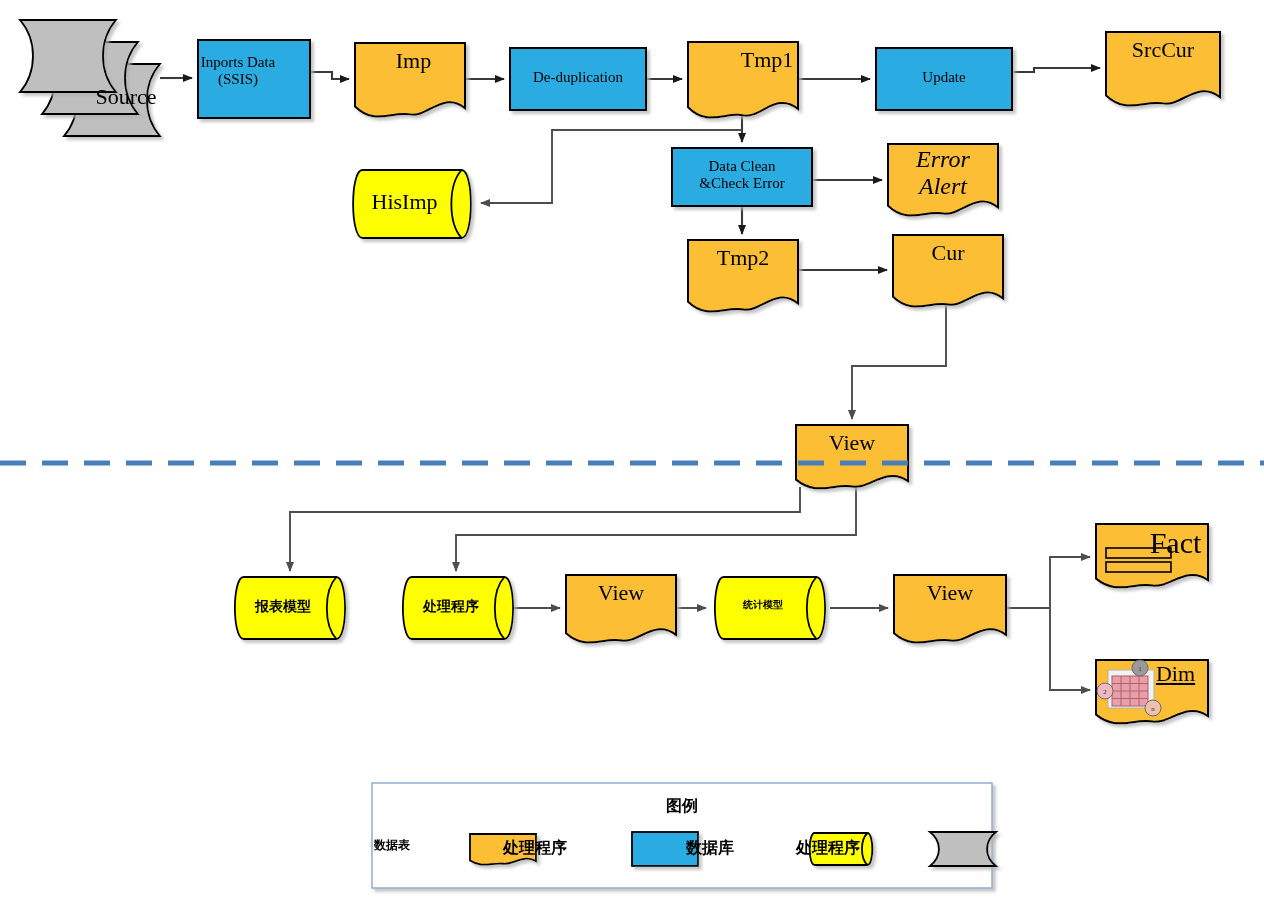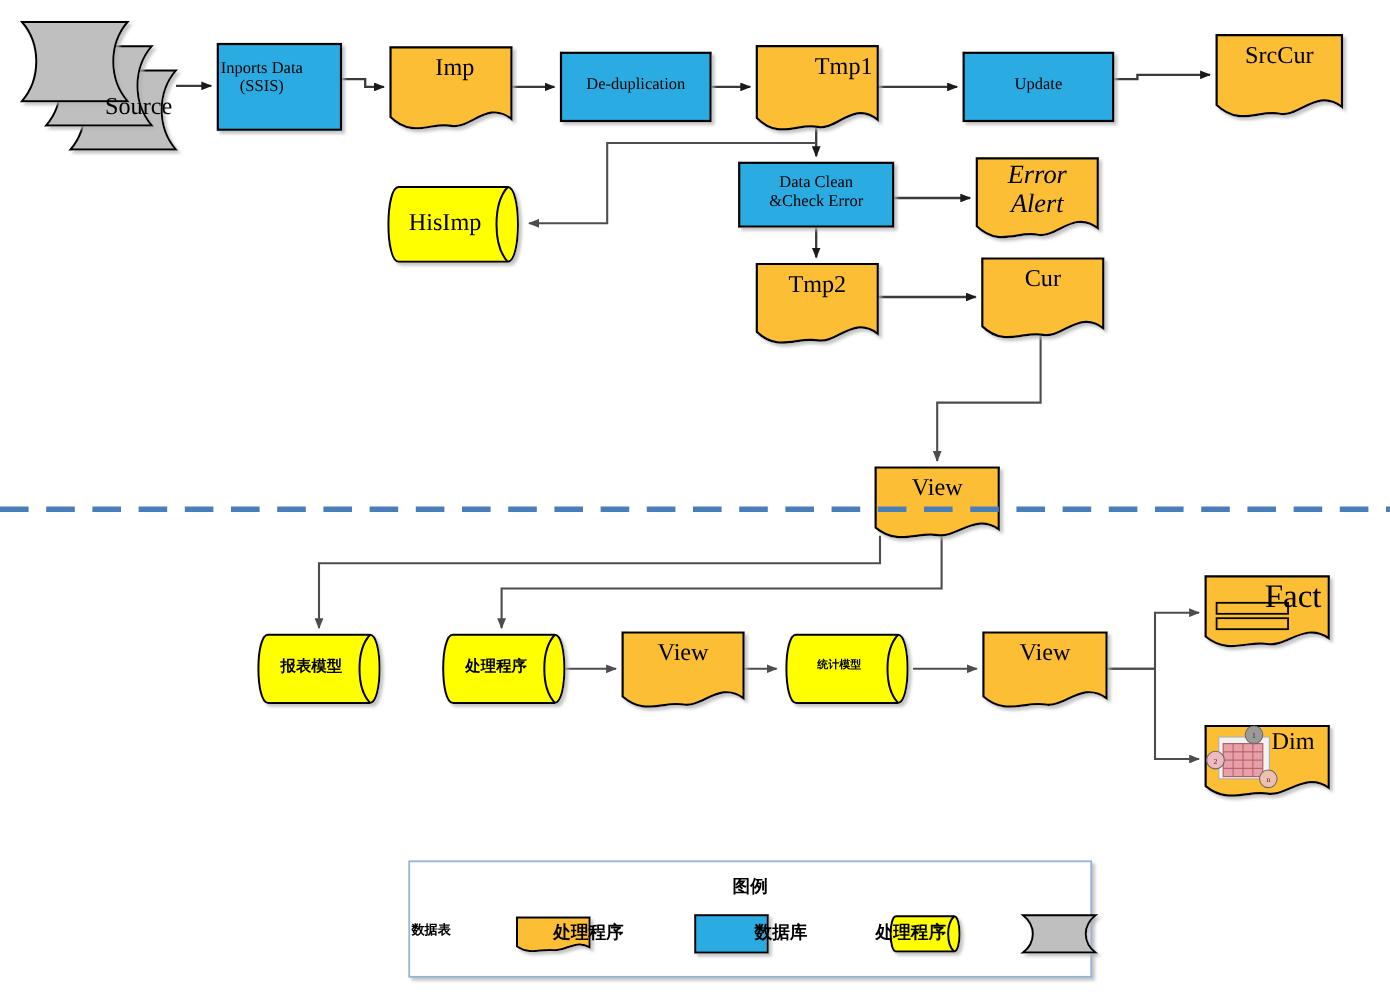--- a/index.html
+++ b/index.html
@@ -230,19 +230,19 @@
     <div class="lbl" style="left: 350px; top: 190.25px; width: 109.12px; font-size: 22px;">HisImp</div>
     <div class="lbl" style="left: 688px; top: 246px; width: 110px; font-size: 22px;">Tmp2</div>
     <div class="lbl" style="left: 893px; top: 241px; width: 110px; font-size: 22px;">Cur</div>
     <div class="lbl" style="left: 796px; top: 431px; width: 112px; font-size: 22px;">View</div>
     <div class="lbl lbl-cn" style="left: 232px; top: 599.25px; width: 102.08px; font-size: 14px;">报表模型</div>
     <div class="lbl lbl-cn" style="left: 400px; top: 599.25px; width: 102.08px; font-size: 14px;">处理程序</div>
     <div class="lbl" style="left: 566px; top: 581px; width: 110px; font-size: 22px;">View</div>
     <div class="lbl lbl-cn" style="left: 712px; top: 599.25px; width: 102.08px; font-size: 10px;">统计模型</div>
     <div class="lbl" style="left: 894px; top: 581px; width: 112px; font-size: 22px;">View</div>
     <div class="lbl" style="left: 1143.04px; top: 526px; width: 64.96px; font-size: 30px;">Fact</div>
-    <div class="lbl" style="left: 1143.04px; top: 662px; width: 64.96px; font-size: 22px;">Dim</div>
+    <div class="lbl" style="left: 1143.04px; top: 662px; width: 64.96px; font-size: 22px; text-decoration: underline;">Dim</div>
     <div class="lbl lbl-cn" style="left: 372px; top: 797px; width: 620px; font-size: 16px;">图例</div>
     <div class="lbl lbl-cn" style="left: 342px; top: 839px; width: 100px; font-size: 12px;">数据表</div>
     <div class="lbl lbl-cn" style="left: 485px; top: 839px; width: 100px; font-size: 16px;">处理程序</div>
     <div class="lbl lbl-cn" style="left: 660px; top: 839px; width: 100px; font-size: 16px;">数据库</div>
     <div class="lbl lbl-cn" style="left: 778px; top: 839px; width: 100px; font-size: 16px;">处理程序</div>
   </div>
 
 </body></html>

